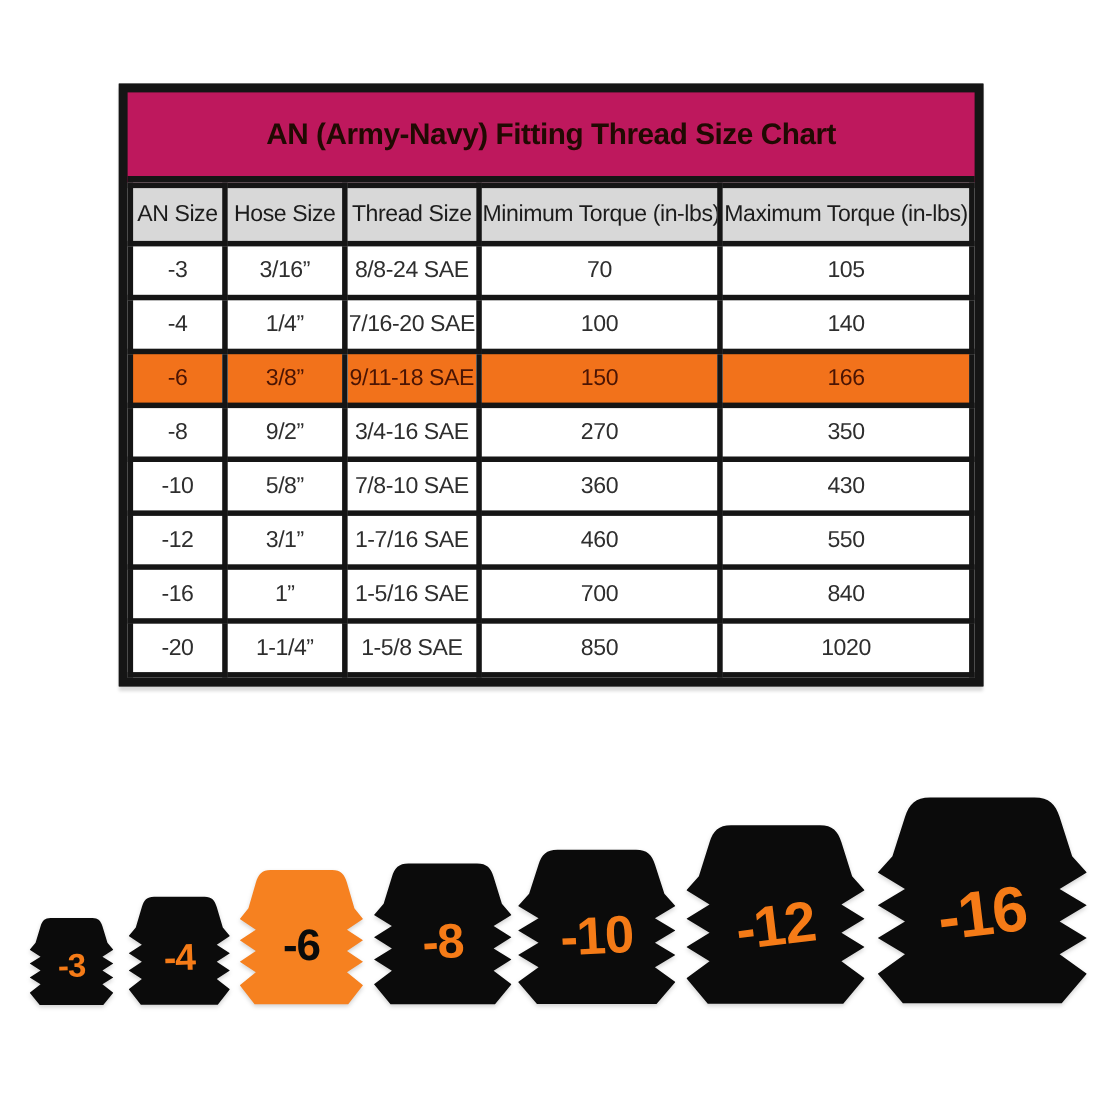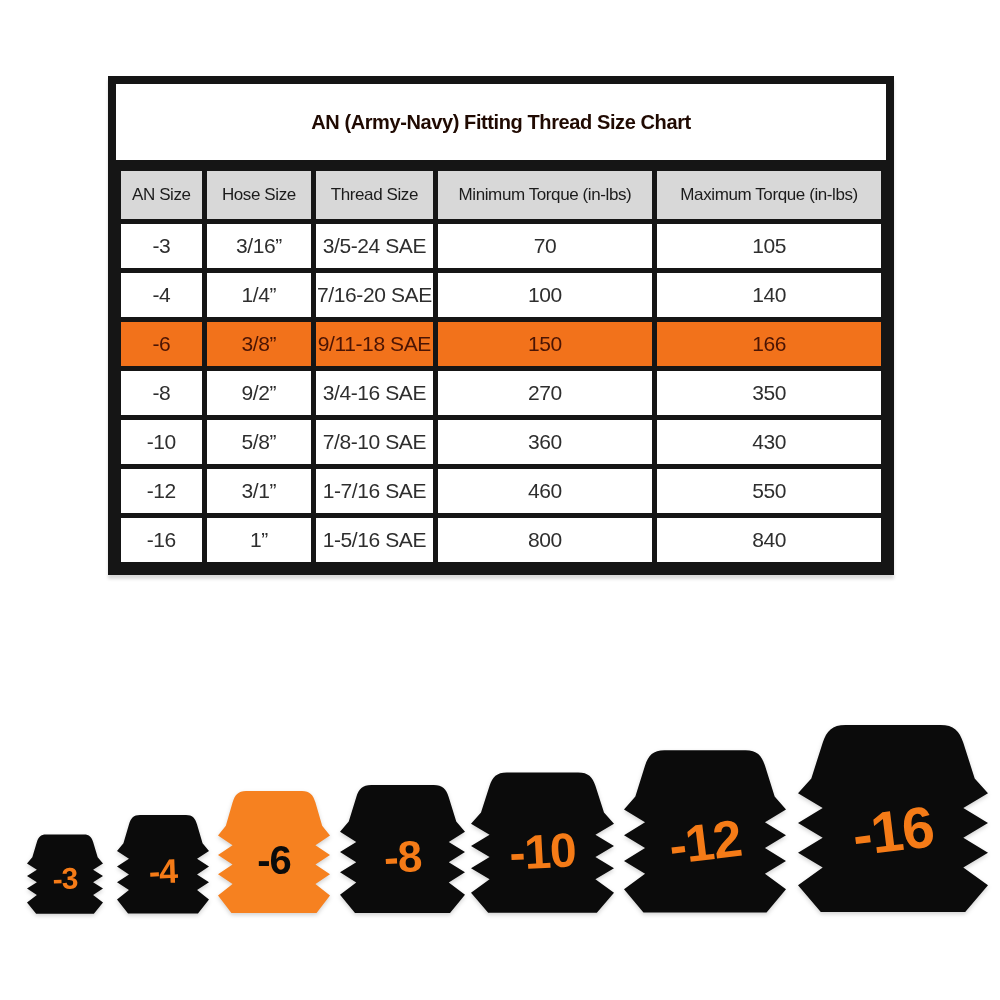--- a/index.html
+++ b/index.html
@@ -6,33 +6,33 @@
   body{
     width:1000px;height:1000px;position:relative;background:#ffffff;
     font-family:"Liberation Sans","DejaVu Sans",sans-serif;overflow:hidden;
   }
   .chart-card{
     position:absolute;left:108px;top:76px;width:786px;
     border:8px solid #151515;background:#151515;box-sizing:border-box;
     box-shadow:0 4px 3px rgba(0,0,0,0.15);
   }
   .chart-title{
-    background:#ffffff;color:#200a02;height:76px;line-height:76px;
-    text-align:center;font-size:20px;font-weight:bold;letter-spacing:-0.4px;
+    background:#be185d;color:#200a02;height:76px;line-height:76px;
+    text-align:center;font-size:27px;font-weight:bold;letter-spacing:-0.4px;
     border-bottom:6px solid #151515;
   }
   table.size-table{
     width:100%;border-collapse:collapse;table-layout:fixed;background:#ffffff;
   }
   table.size-table th, table.size-table td{
     border:5px solid #151515;text-align:center;vertical-align:middle;
     overflow:hidden;white-space:nowrap;
   }
   table.size-table th{
-    background:#d8d8d8;color:#1c1c1c;font-weight:normal;font-size:17px;
+    background:#d8d8d8;color:#1c1c1c;font-weight:normal;font-size:21px;
     height:46px;letter-spacing:-0.4px;
   }
   table.size-table td{
     color:#2e2e2e;font-size:21px;height:42px;letter-spacing:-0.4px;
   }
   table.size-table tr.highlight td{
     background:#f2721b;color:#4a1404;
   }
   col.c0{width:11.2%}col.c1{width:14.3%}col.c2{width:15.9%}col.c3{width:28.7%}col.c4{width:29.9%}
   .fittings{
@@ -67,21 +67,21 @@
           <th>Hose Size</th>
           <th>Thread Size</th>
           <th>Minimum Torque (in-lbs)</th>
           <th>Maximum Torque (in-lbs)</th>
         </tr>
     </thead>
     <tbody id="tableBody">
         <tr>
           <td>-3</td>
           <td>3/16”</td>
-          <td>3/5-24 SAE</td>
+          <td>8/8-24 SAE</td>
           <td>70</td>
           <td>105</td>
         </tr>
         <tr>
           <td>-4</td>
           <td>1/4”</td>
           <td>7/16-20 SAE</td>
           <td>100</td>
           <td>140</td>
         </tr>
@@ -110,22 +110,29 @@
           <td>-12</td>
           <td>3/1”</td>
           <td>1-7/16 SAE</td>
           <td>460</td>
           <td>550</td>
         </tr>
         <tr>
           <td>-16</td>
           <td>1”</td>
           <td>1-5/16 SAE</td>
-          <td>800</td>
+          <td>700</td>
           <td>840</td>
+        </tr>
+        <tr>
+          <td>-20</td>
+          <td>1-1/4”</td>
+          <td>1-5/8 SAE</td>
+          <td>850</td>
+          <td>1020</td>
         </tr>
       </tbody>
   </table>
 </div>
 
 <div class="fittings" id="fittings">
     <div class="fitting" style="left: 27px; width: 76px; height: 83px;">
       <svg viewBox="0 0 100 132" preserveAspectRatio="none">
         <path d="M25 4 L75 4 C82 4 85 8 87 16 L93 40 L100 50 L87 60 L100 70 L87 80 L100 90 L87 100 L100 112 L88 130 L12 130 L0 112 L13 100 L0 90 L13 80 L0 70 L13 60 L0 50 L7 40 L13 16 C15 8 18 4 25 4 Z" fill="#0b0b0b"></path>
       </svg>

